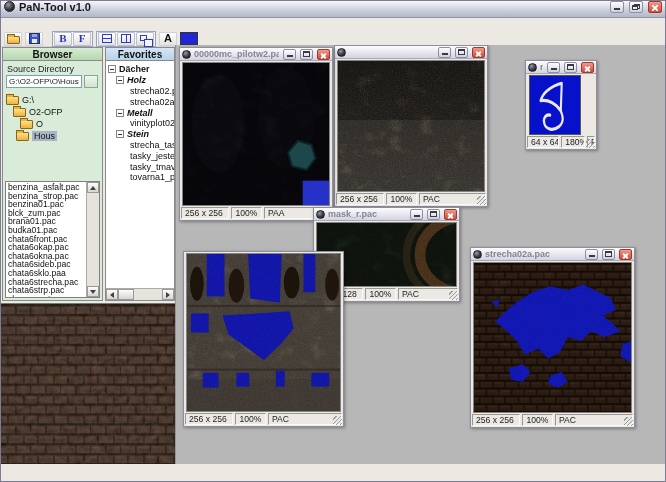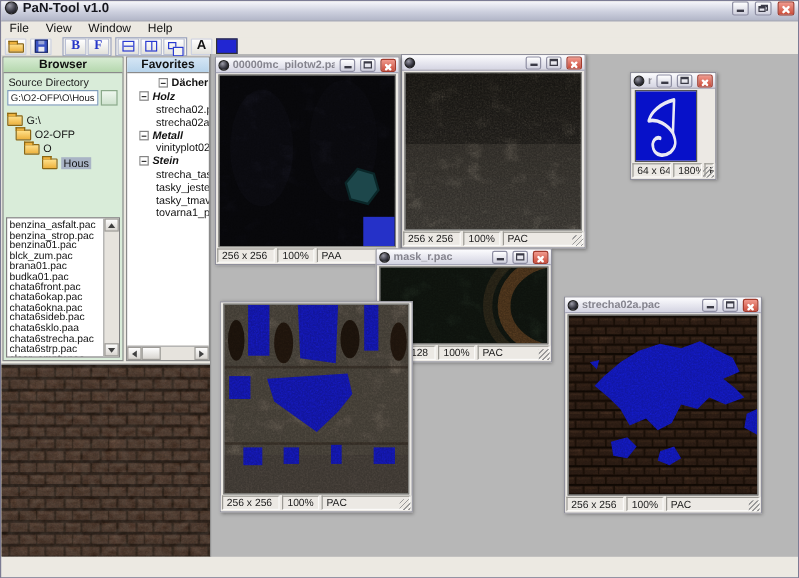--- a/index.html
+++ b/index.html
@@ -67,21 +67,21 @@
   .fitem{font-size:8.6px;line-height:8.6px;color:#111;white-space:nowrap;}
   .vsb{width:13px;border-left:1px solid #aaa;background:#e6e3dd;display:flex;flex-direction:column;}
   .sbtn{height:11px;background:linear-gradient(#fdfdfd,#d8d5d0);border:1px solid #9c9a96;display:flex;align-items:center;justify-content:center;flex:none;}
   .vsb .trk{flex:1;}
   .tu{width:0;height:0;border-left:3px solid transparent;border-right:3px solid transparent;border-bottom:4px solid #404040;}
   .td{width:0;height:0;border-left:3px solid transparent;border-right:3px solid transparent;border-top:4px solid #404040;}
   .tl{width:0;height:0;border-top:3px solid transparent;border-bottom:3px solid transparent;border-right:4px solid #404040;}
   .tr{width:0;height:0;border-top:3px solid transparent;border-bottom:3px solid transparent;border-left:4px solid #404040;}
 
   .favtree{padding:3px 0 0 2px;}
-  .frow{display:flex;align-items:center;gap:3px;height:10.8px;white-space:nowrap;overflow:hidden;color:#111;margin-left:24px;}
+  .frow{display:flex;align-items:center;gap:3px;height:10.8px;white-space:nowrap;overflow:hidden;color:#111;}
   .frow .b{font-weight:bold;}
   .exp{width:8px;height:8px;border:1px solid #848484;background:#fff;position:relative;flex:none;}
   .exp::before{content:"";position:absolute;left:1px;right:1px;top:3px;height:1px;background:#333;}
   .ind1{margin-left:8px;font-style:italic;} .ind2{margin-left:22px;}
   .hsb{position:absolute;left:0;right:0;bottom:0;height:12px;background:#e6e3dd;border-top:1px solid #aaa;display:flex;}
   .hsb .sbtn{width:12px;height:11px;}
   .hsb .thumb{width:16px;height:11px;background:linear-gradient(#fdfdfd,#d8d5d0);border:1px solid #9c9a96;}
   .hsb .trk{flex:1;}
 
   .preview{position:absolute;left:0;top:256px;width:174px;height:161px;overflow:hidden;border-top:1px solid #777;}
@@ -169,26 +169,20 @@
     <span class="wb">
         <i class="grst2"></i>
         <i class="grst"></i>
       </span>
     <span class="wb cls">
         <i class="gx a"></i>
         <i class="gx b"></i>
       </span>
   </div>
 
-  <div class="menubar">
-    <span>File</span>
-    <span>View</span>
-    <span>Window</span>
-    <span>Help</span>
-  </div>
 
   <div class="toolbar">
     <span class="tbtn flat">
         <i class="ifold"></i>
       </span>
     <span class="tbtn flat">
         <i class="isave"></i>
       </span>
     <span style="width:3px"></span>
     <span class="tgrp">
@@ -231,21 +225,21 @@
             <span class="lbl">G:\</span>
           </div>
         <div class="trow" style="padding-left:10px">
             <i class="fold"></i>
             <span class="lbl">O2-OFP</span>
           </div>
         <div class="trow" style="padding-left:17px">
             <i class="fold"></i>
             <span class="lbl">O</span>
           </div>
-        <div class="trow sel" style="padding-left:32px">
+        <div class="trow sel" style="padding-left:13px">
             <i class="fold"></i>
             <span class="lbl">Hous</span>
           </div>
       </div>
       <div class="flist">
         <div class="fitems">
           <div class="fitem">benzina_asfalt.pac</div>
           <div class="fitem">benzina_strop.pac</div>
           <div class="fitem">benzina01.pac</div>
           <div class="fitem">blck_zum.pac</div>

